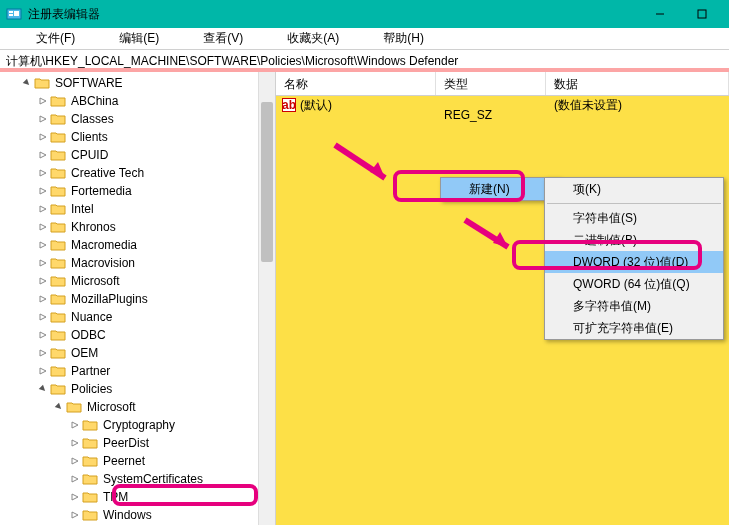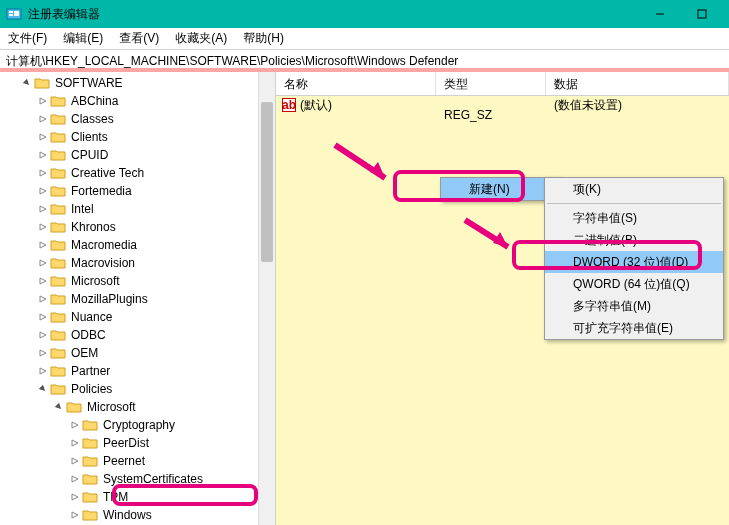--- a/index.html
+++ b/index.html
@@ -2,31 +2,31 @@
 <html><head>
 <meta charset="utf-8">
 <style>
 * { margin:0; padding:0; box-sizing:border-box; font-family:"Microsoft YaHei","Segoe UI",sans-serif; font-size:12px; }
 body { width:729px; height:525px; overflow:hidden; background:#fff; position:relative; }
 .titlebar { height:28px; background:#00b7a8; display:flex; align-items:center; padding:0 6px; color:#000; }
 .titlebar .icon { width:16px; height:16px; margin-right:6px; }
 .titlebar .title { flex:1; }
 .titlebar .winbtn { width:42px; height:28px; display:flex; align-items:center; justify-content:center; cursor:pointer; }
 .menubar { height:22px; background:#fff; border-bottom:1px solid #d0d0d0; display:flex; align-items:center; padding:0 4px; gap:8px; }
-.menubar span { padding:2px 4px; cursor:pointer; }
+.menubar span { padding:2px 4px; cursor:pointer;margin-left:28px; }
 .addressbar { height:22px; background:#fff; border-bottom:4px solid #fca5a5; padding:2px 6px; line-height:18px; }
 .content { display:flex; height:calc(100% - 72px); }
 .tree { width:276px; border-right:1px solid #d0d0d0; overflow:hidden; position:relative; background:#fff; }
 .tree-inner { padding:2px 0 2px 2px; }
 .node { white-space:nowrap; height:18px; line-height:18px; display:flex; align-items:center; }
 .node .exp { width:14px; display:inline-flex; justify-content:center; color:#666; cursor:pointer; }
 .node .folder { width:16px; height:14px; display:inline-block; margin-right:3px; }
 .node .folder svg{display:block;}
 .node .lbl { cursor:pointer; padding:0 2px; }
-.right { flex:1; background:#fef9c3; position:relative; }
+.right { flex:1; background:#fde047; position:relative; }
 .cols { height:24px; background:#fff; border-bottom:1px solid #d0d0d0; display:flex; }
 .cols div { padding:4px 8px; border-right:1px solid #e0e0e0; }
 .cols .c1{width:160px;} .cols .c2{width:110px;} .cols .c3{flex:1;}
 .row { display:flex; height:18px; align-items:center; }
 .row .c1{width:160px;padding-left:6px;display:flex;align-items:center;gap:4px;}
 .row .c2{width:110px;padding-left:8px;margin-top:20px;} .row .c3{flex:1;padding-left:8px;}
 .ab-icon{width:14px;height:14px;background:#fff;border:1px solid #c00;display:inline-flex;align-items:center;justify-content:center;font-size:12px;color:#c00;font-weight:bold;}
 .ctxmenu { position:absolute; background:#f0f0f0; border:1px solid #999; box-shadow:2px 2px 4px rgba(0,0,0,.3); }
 .ctxmenu .item { height:22px; padding:0 20px 0 28px; line-height:22px; white-space:nowrap; cursor:pointer; position:relative; }
 .ctxmenu .item.hi { background:#91c9f7; }

